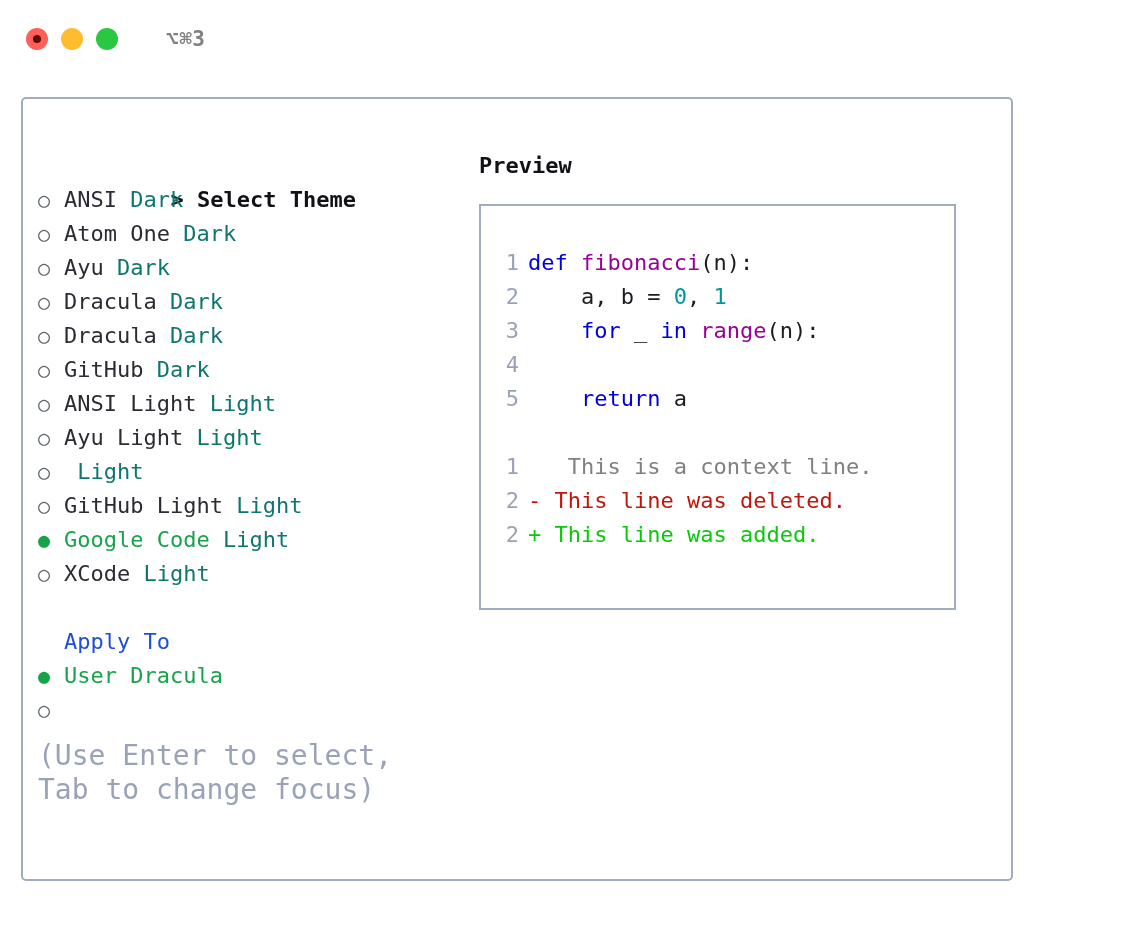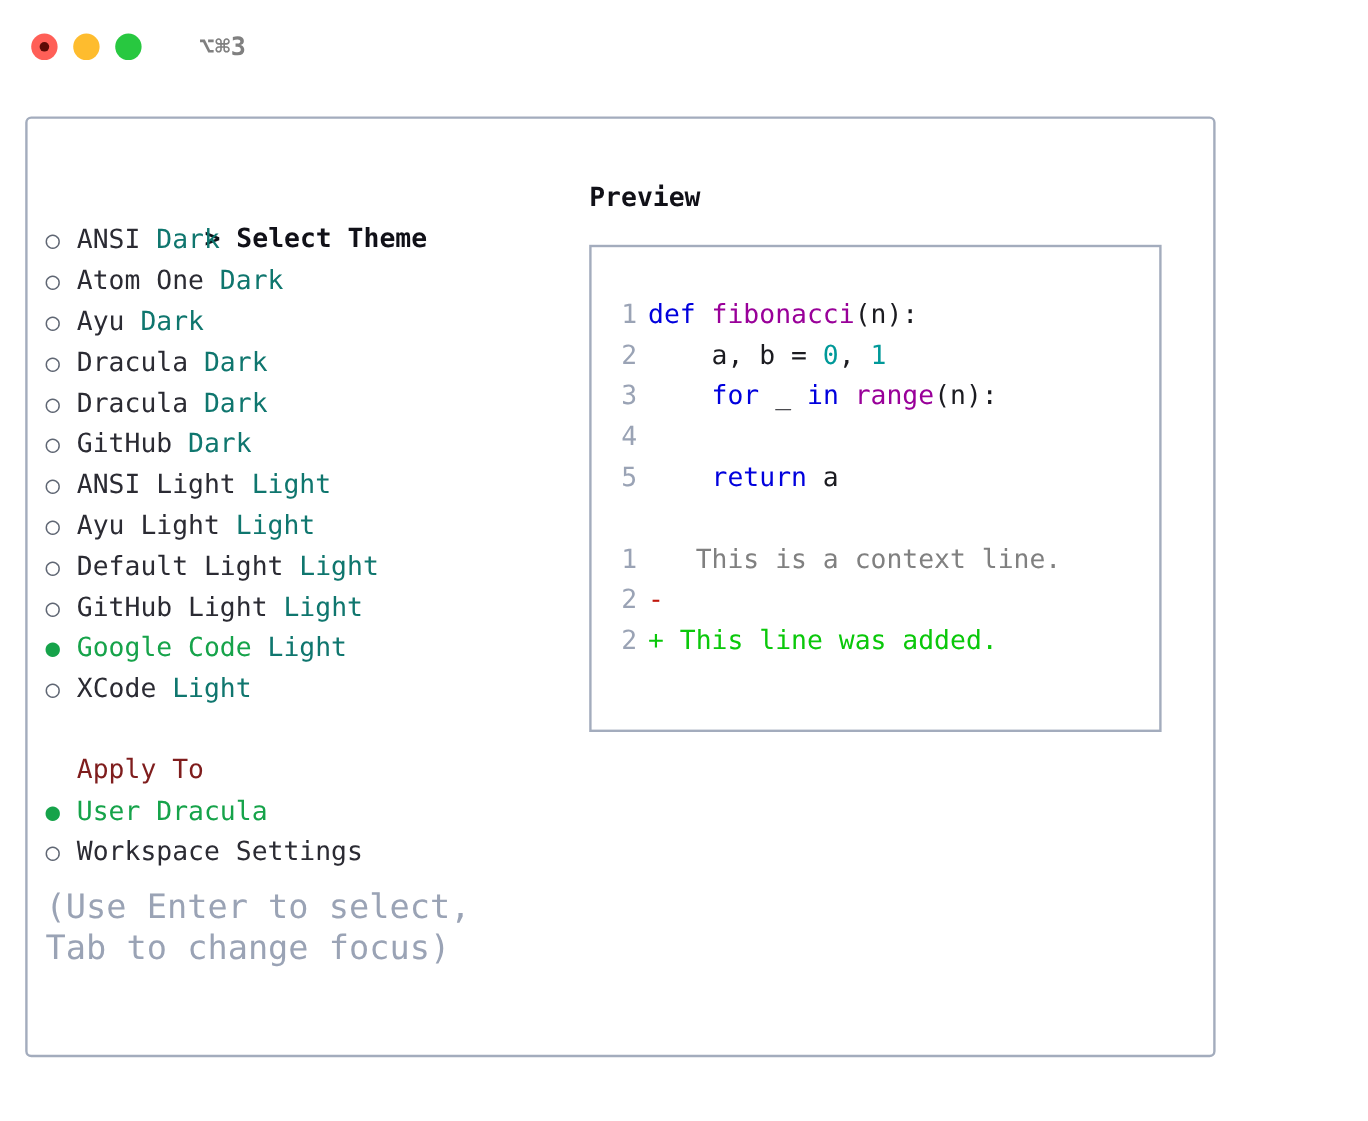--- a/index.html
+++ b/index.html
@@ -126,38 +126,38 @@
     font-size: 20px;
     flex: 0 0 auto;
   }
   .marker.sel { color: #16a34a; }
   .opt-label { color: #2b2b33; }
   .opt.selected .opt-label { color: #16a34a; }
   .opt-suffix { color: #0f766e; text-align: center; }
 
   .plain-heading {
     padding-left: 26px;
-    color: #7f1d1d;
+    color: #1d4ed8;
   }
 
   .spacer { height: 34px; }
 
   .hint {
     margin-top: 12px;
     font-size: 28px;
     line-height: 34px;
     color: #9aa3b5;
     white-space: pre-wrap;
     width: 410px;
   }
 
   
   .right-col {
     position: absolute;
-    left: 468px;
+    left: 456px;
     top: 50px;
     width: 500px;
   }
   .preview-title {
     font-size: 22px;
     font-weight: bold;
     color: #111118;
     line-height: 34px;
     height: 34px;
     white-space: pre;
@@ -224,53 +224,53 @@
 
         <div id="theme-list">
             <div class="line opt"><span class="marker">○</span><span class="opt-label">ANSI</span><span> </span><span class="opt-suffix">Dark</span></div>
             <div class="line opt"><span class="marker">○</span><span class="opt-label">Atom One</span><span> </span><span class="opt-suffix">Dark</span></div>
             <div class="line opt"><span class="marker">○</span><span class="opt-label">Ayu</span><span> </span><span class="opt-suffix">Dark</span></div>
             <div class="line opt"><span class="marker">○</span><span class="opt-label">Dracula</span><span> </span><span class="opt-suffix">Dark</span></div>
             <div class="line opt"><span class="marker">○</span><span class="opt-label">Dracula</span><span> </span><span class="opt-suffix">Dark</span></div>
             <div class="line opt"><span class="marker">○</span><span class="opt-label">GitHub</span><span> </span><span class="opt-suffix">Dark</span></div>
             <div class="line opt"><span class="marker">○</span><span class="opt-label">ANSI Light</span><span> </span><span class="opt-suffix">Light</span></div>
             <div class="line opt"><span class="marker">○</span><span class="opt-label">Ayu Light</span><span> </span><span class="opt-suffix">Light</span></div>
-            <div class="line opt"><span class="marker">○</span><span class="opt-label">Default Light</span><span> </span><span class="opt-suffix">Light</span></div>
+            <div class="line opt"><span class="marker">○</span><span> </span><span class="opt-suffix">Light</span></div>
             <div class="line opt"><span class="marker">○</span><span class="opt-label">GitHub Light</span><span> </span><span class="opt-suffix">Light</span></div>
             <div class="line opt selected"><span class="marker sel">●</span><span class="opt-label">Google Code</span><span> </span><span class="opt-suffix">Light</span></div>
             <div class="line opt"><span class="marker">○</span><span class="opt-label">XCode</span><span> </span><span class="opt-suffix">Light</span></div>
           </div>
 
         <div class="spacer"></div>
 
         <div class="line plain-heading">Apply To</div>
 
         <div id="apply-list">
             <div class="line opt selected"><span class="marker sel">●</span><span class="opt-label">User Dracula</span></div>
-            <div class="line opt"><span class="marker">○</span><span class="opt-label">Workspace Settings</span></div>
+            <div class="line opt"><span class="marker">○</span></div>
           </div>
 
         <div class="hint">(Use Enter to select, Tab to change focus)</div>
       </div>
 
       <div class="right-col">
         <div class="preview-title">Preview</div>
 
         <div class="preview-box">
           <div id="code-block">
               <div class="code-line"><span class="lno">1</span><span><span class="tok-kw">def </span><span class="tok-fn">fibonacci</span><span class="tok-txt">(n):</span></span></div>
               <div class="code-line"><span class="lno">2</span><span><span class="tok-txt">    a, b = </span><span class="tok-num">0</span><span class="tok-txt">, </span><span class="tok-num">1</span></span></div>
               <div class="code-line"><span class="lno">3</span><span><span class="tok-txt">    </span><span class="tok-kw">for</span><span class="tok-txt"> _ </span><span class="tok-kw">in</span><span class="tok-txt"> </span><span class="tok-fn">range</span><span class="tok-txt">(n):</span></span></div>
               <div class="code-line"><span class="lno">4</span></div>
               <div class="code-line"><span class="lno">5</span><span><span class="tok-txt">    </span><span class="tok-kw">return</span><span class="tok-txt"> a</span></span></div>
             </div>
           <div class="code-blank"></div>
           <div id="diff-block">
               <div class="code-line"><span class="lno">1</span><span class="diff-ctx"> </span><span class="diff-ctx">  This is a context line.</span></div>
-              <div class="code-line"><span class="lno">2</span><span class="diff-del">-</span></div>
+              <div class="code-line"><span class="lno">2</span><span class="diff-del">-</span><span class="diff-del"> This line was deleted.</span></div>
               <div class="code-line"><span class="lno">2</span><span class="diff-add">+</span><span class="diff-add"> This line was added.</span></div>
             </div>
         </div>
       </div>
 
     </div>
   </div>
 </div>
 
 </body></html>

